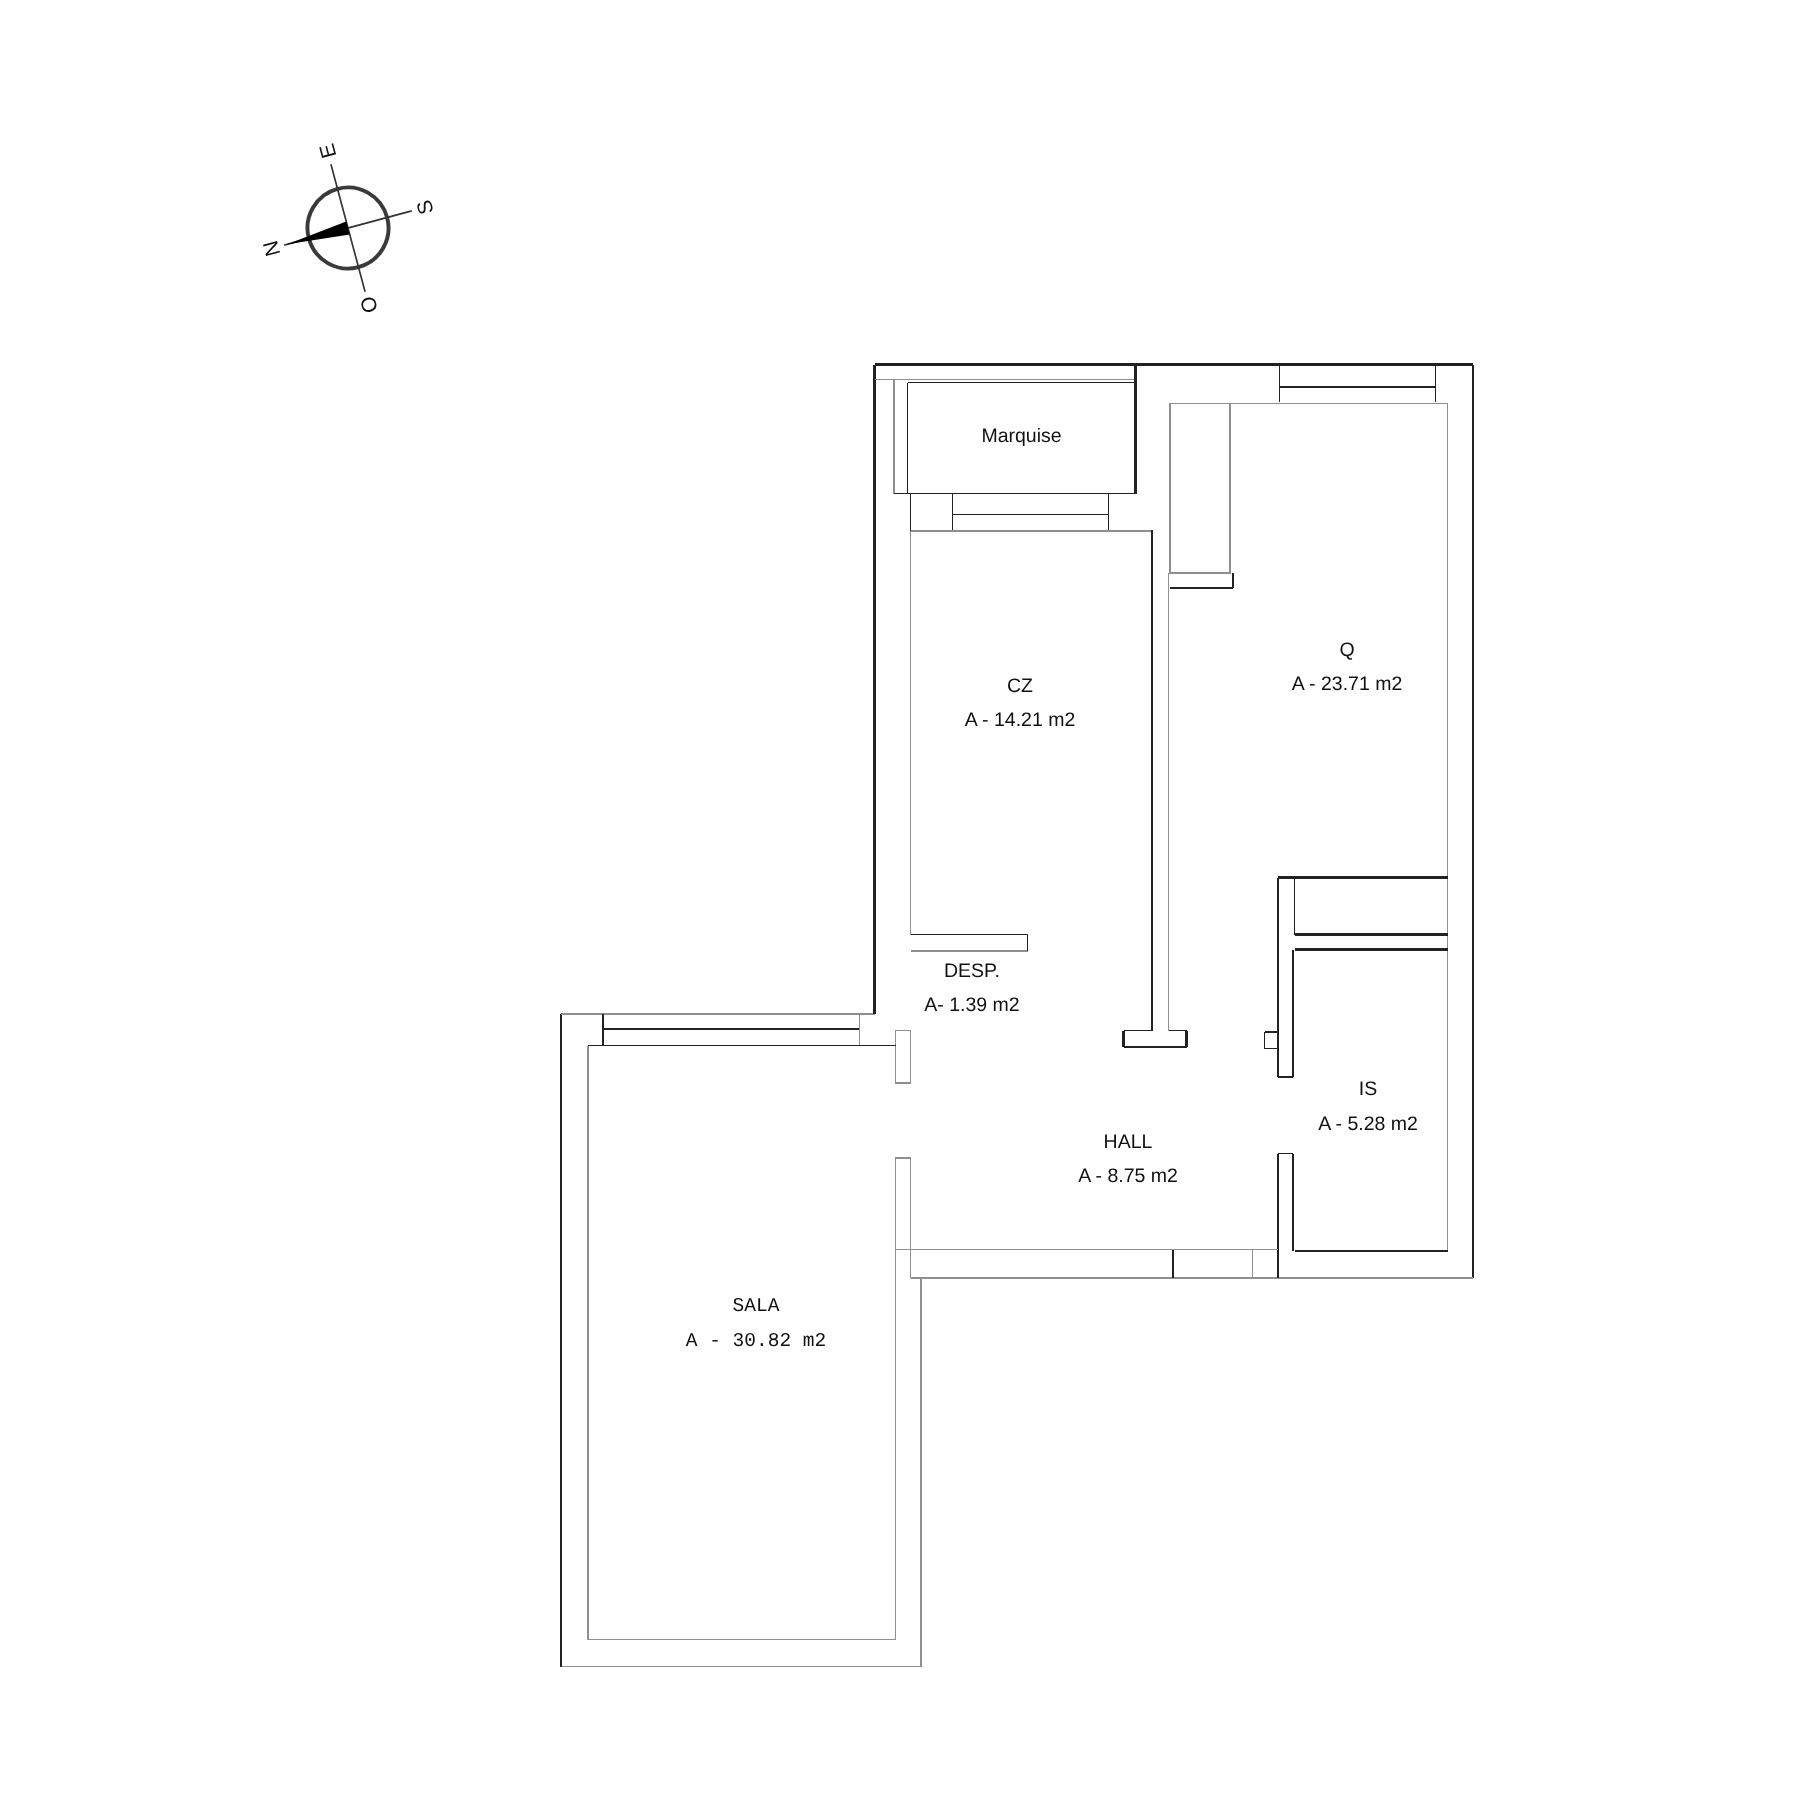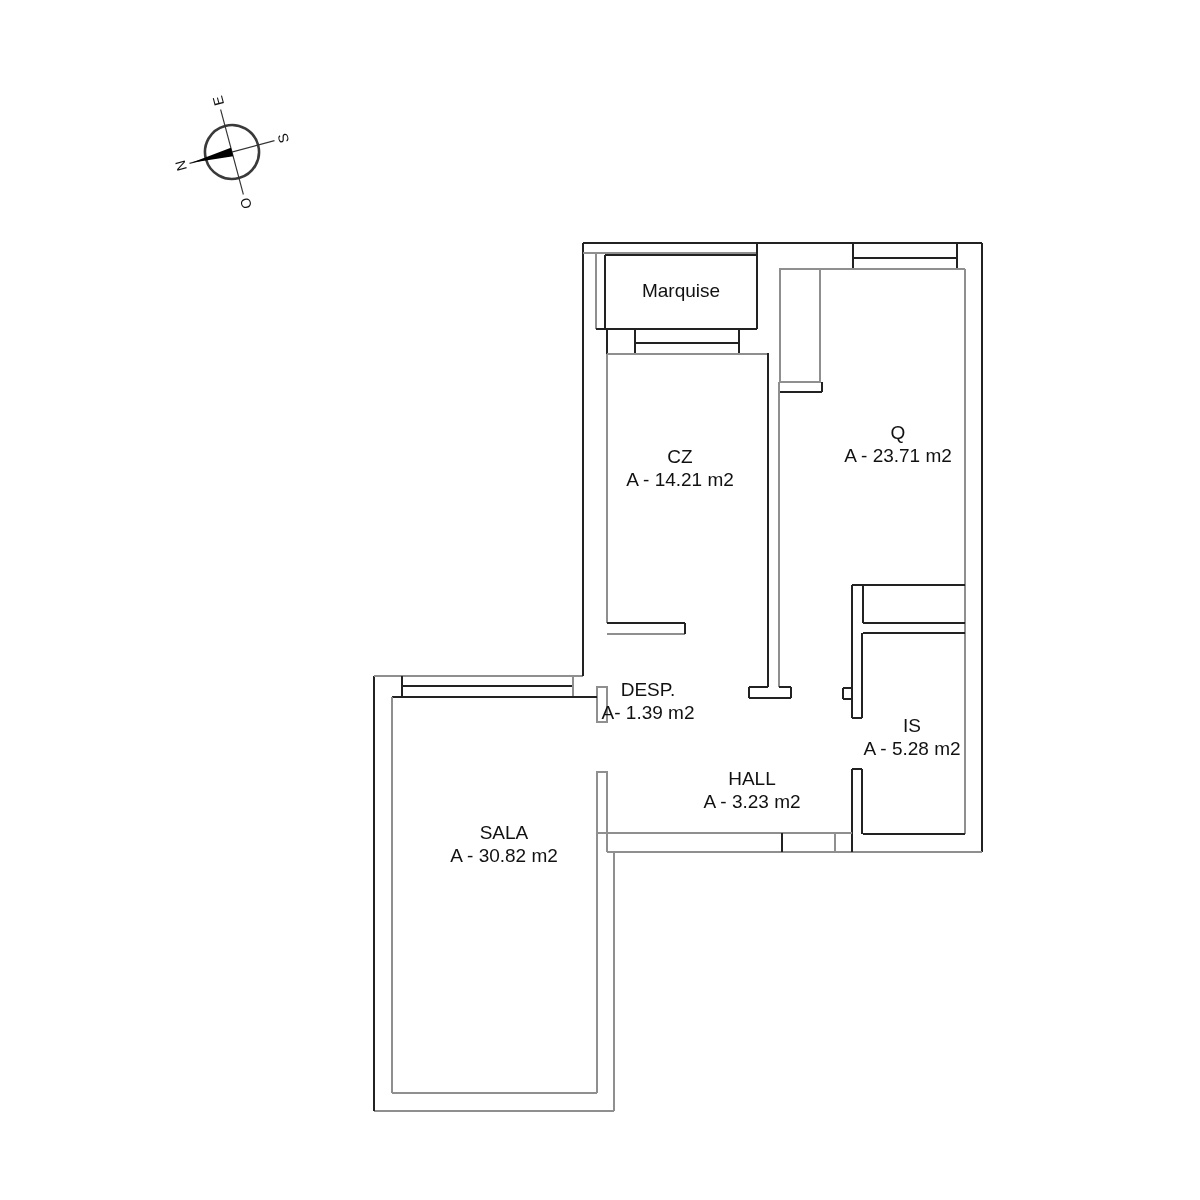--- a/index.html
+++ b/index.html
@@ -7,21 +7,21 @@
           font-family:"Liberation Sans", sans-serif;}
   svg{position:absolute;left:0;top:0;}
   .walls line,.walls rect,.walls polyline{fill:none;}
   .wd{stroke:var(--wall-dark,#222);}
   .wl{stroke:var(--wall-light,#8f8f8f);}
   .t14{stroke-width:1.6;}
   .t12{stroke-width:1.2;}
   .fill-dark{fill:var(--wall-dark,#222);stroke:none;}
   .fill-white-gl{fill:#fff;stroke:var(--wall-light,#8f8f8f);stroke-width:1.2;}
   .room-label{position:absolute;transform:translate(-50%,-50%);text-align:center;
-              color:var(--text,#111);font-size:19px;line-height:23px;white-space:nowrap;}
+              color:var(--text,#111);font-size:13px;line-height:23px;white-space:nowrap;}
   .compass-letter{font-size:14px;fill:var(--text,#111);}
 </style>
 </head>
 <body>
 
 <div id="canvas">
 
   <svg width="1200" height="1200" viewBox="0 0 1200 1200">
 
     <g class="walls" shape-rendering="crispEdges">
@@ -125,33 +125,33 @@
   <div class="room-label" style="left:680px;top:468px;">
     <div>CZ</div>
     <div>A - 14.21 m2</div>
   </div>
 
   <div class="room-label" style="left:898px;top:444px;">
     <div>Q</div>
     <div>A - 23.71 m2</div>
   </div>
 
-  <div class="room-label" style="left:648px;top:658px;margin-top:43px;">
+  <div class="room-label" style="left:648px;top:658px;">
     <div>DESP.</div>
     <div>A- 1.39 m2</div>
   </div>
 
   <div class="room-label" style="left:912px;top:737px;">
     <div>IS</div>
     <div>A - 5.28 m2</div>
   </div>
 
-  <div class="room-label" style="left:752px;top:772px;margin-top:18px;">
+  <div class="room-label" style="left:752px;top:772px;">
     <div>HALL</div>
-    <div>A - 3.23 m2</div>
+    <div>A - 8.75 m2</div>
   </div>
 
-  <div class="room-label" style="left:504px;top:844px;">
+  <div class="room-label" style="left:504px;top:882px;font-family:Liberation Mono, monospace;">
     <div>SALA</div>
     <div>A - 30.82 m2</div>
   </div>
 
 </div>
 
 </body></html>

